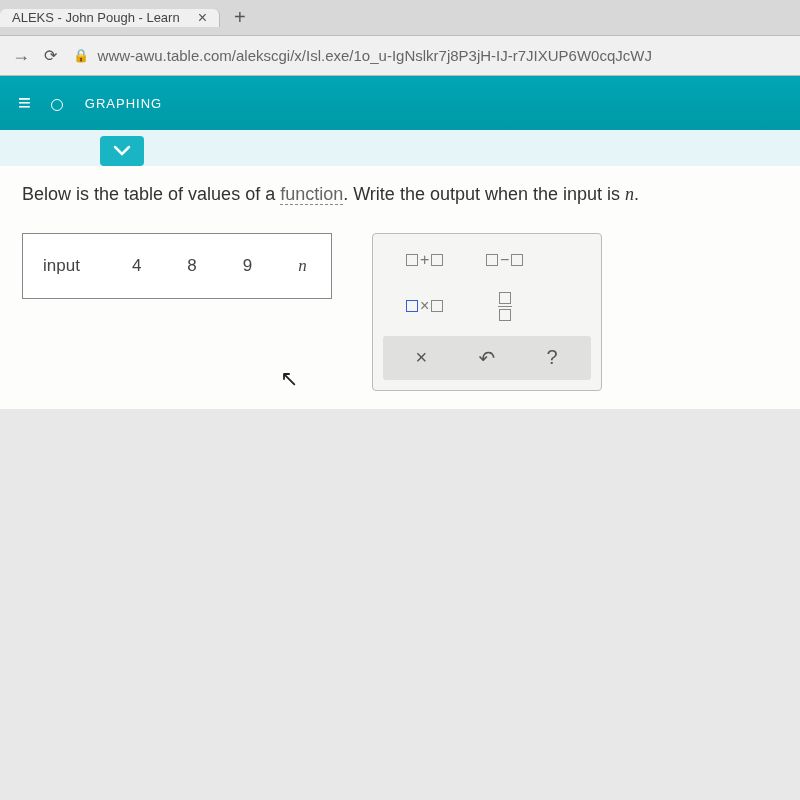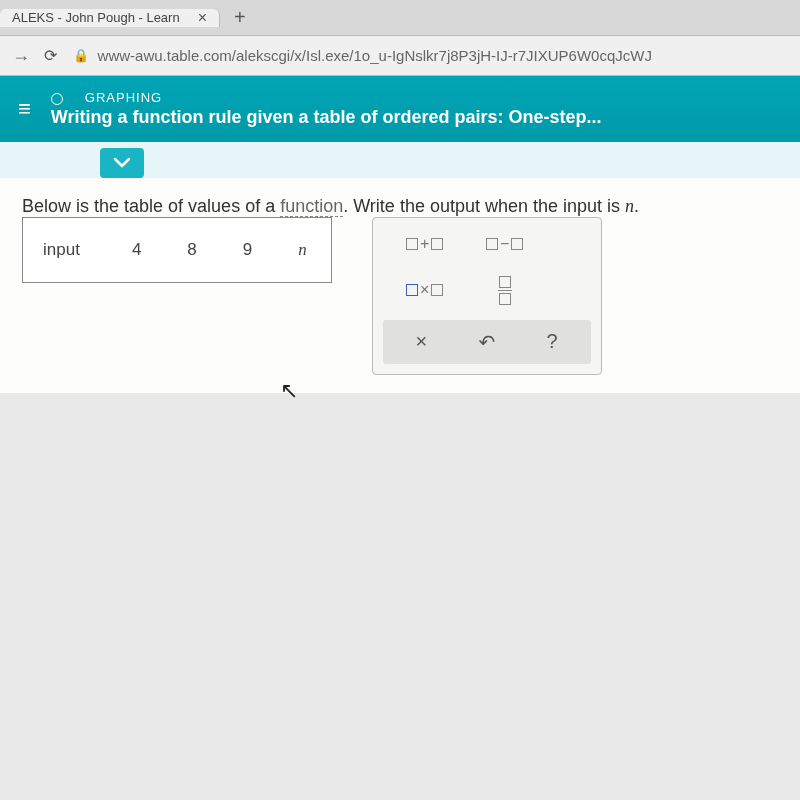--- a/index.html
+++ b/index.html
@@ -83,20 +83,21 @@
     font-size: 18px;
     cursor: pointer;
   }
   .problem-area {
     background: #fdfdfc;
     padding: 18px 22px;
   }
   .problem-text {
     font-size: 18px;
     color: #333;
+    margin-bottom: 28px;
   }
   .function-link {
     color: #666;
     border-bottom: 1px dashed #888;
     cursor: pointer;
   }
   .italic-n { font-style: italic; font-family: 'Times New Roman', serif; }
   .work-row {
     display: flex;
     gap: 40px;
@@ -204,21 +205,20 @@
   </div>
 </div>
 
 <div class="content-header">
   <span class="hamburger">≡</span>
   <div class="header-text">
     <div class="category">
       <span class="category-circle"></span>
       <span>GRAPHING</span>
     </div>
-    <div class="title">Writing a function rule given a table of ordered pairs: One-step...</div>
   </div>
 </div>
 
 <div class="chevron-container">
   <div class="chevron-btn">
     <svg width="18" height="12" viewBox="0 0 18 12">
       <path d="M2 2 L9 9 L16 2" stroke="#fff" stroke-width="2.5" fill="none" stroke-linecap="round"></path>
     </svg>
   </div>
 </div>

